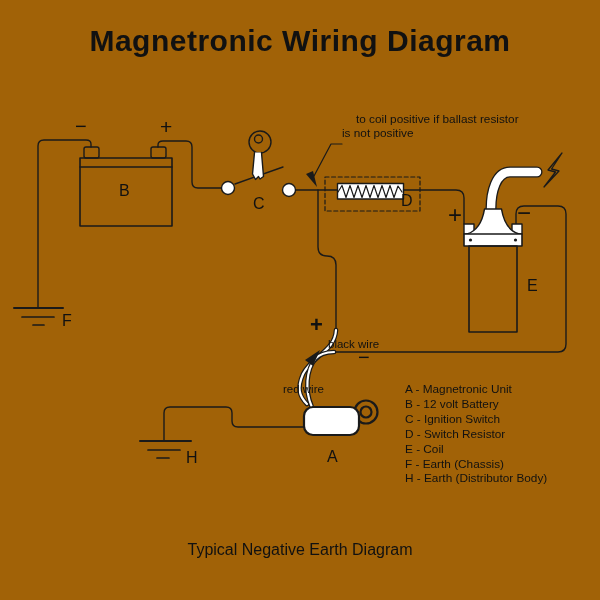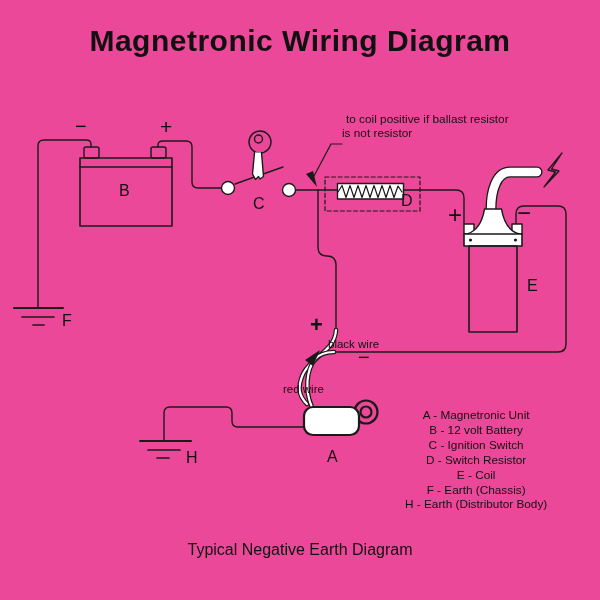--- a/index.html
+++ b/index.html
@@ -1,32 +1,32 @@
 <!DOCTYPE html>
 <html><head>
 <meta charset="utf-8">
 <style>
   html,body{margin:0;padding:0;background:#fff;}
   .stage{
-    position:relative;width:600px;height:600px;background:#ec4899;
+    position:relative;width:600px;height:600px;background:#a16207;
     font-family:"Liberation Sans", sans-serif;color:#1a1a1a;overflow:hidden;
   }
   .abs{position:absolute;white-space:nowrap;}
   .title{
     left:0;right:0;top:24px;text-align:center;
     font-size:30px;font-weight:bold;letter-spacing:.5px;color:#111;
   }
   .caption{
     left:0;right:0;top:541px;text-align:center;font-size:16px;color:#111;
   }
   .annotation{left:340px;top:113px;font-size:11.8px;line-height:13.6px;color:#111;}
   .comp-label{font-size:16px;color:#111;}
   .wire-label{font-size:11.5px;color:#111;}
   .pol{color:#111;line-height:1;}
-  .legend{left:405px;top:408px;font-size:11.8px;line-height:14.9px;color:#111;text-align:center;}
+  .legend{left:405px;top:382px;font-size:11.8px;line-height:14.9px;color:#111;}
   .legend div{white-space:nowrap;}
   svg{position:absolute;left:0;top:0;}
   svg *{vector-effect:non-scaling-stroke;}
 </style>
 </head>
 <body>
 
 <div class="stage">
 
   <svg width="600" height="600" viewBox="0 0 600 600">
@@ -111,22 +111,22 @@
         <line x1="140" y1="441" x2="191" y2="441" stroke-width="2"></line>
         <line x1="148" y1="450" x2="180" y2="450"></line>
         <line x1="157" y1="458" x2="169" y2="458"></line>
       </g>
     </g>
   </svg>
 
   <div class="abs title">Magnetronic Wiring Diagram</div>
 
   <div class="abs annotation">
-    <div style="margin-left:6px;">to coil positive if ballast resistor</div>
-    <div style="margin-left:2px;">is not resistor</div>
+    <div style="margin-left:16px;">to coil positive if ballast resistor</div>
+    <div style="margin-left:2px;">is not positive</div>
   </div>
 
   <span class="abs pol" style="left:75px;top:116px;font-size:20px;">−</span>
   <span class="abs pol" style="left:160px;top:116px;font-size:21px;">+</span>
   <span class="abs pol" style="left:448px;top:203px;font-size:24px;">+</span>
   <span class="abs pol" style="left:517px;top:201px;font-size:24px;">−</span>
   <span class="abs pol" style="left:310px;top:314px;font-size:22px;font-weight:bold;">+</span>
   <span class="abs pol" style="left:358px;top:347px;font-size:20px;">−</span>
 
   <span class="abs comp-label" style="left:119px;top:182px;">B</span>

